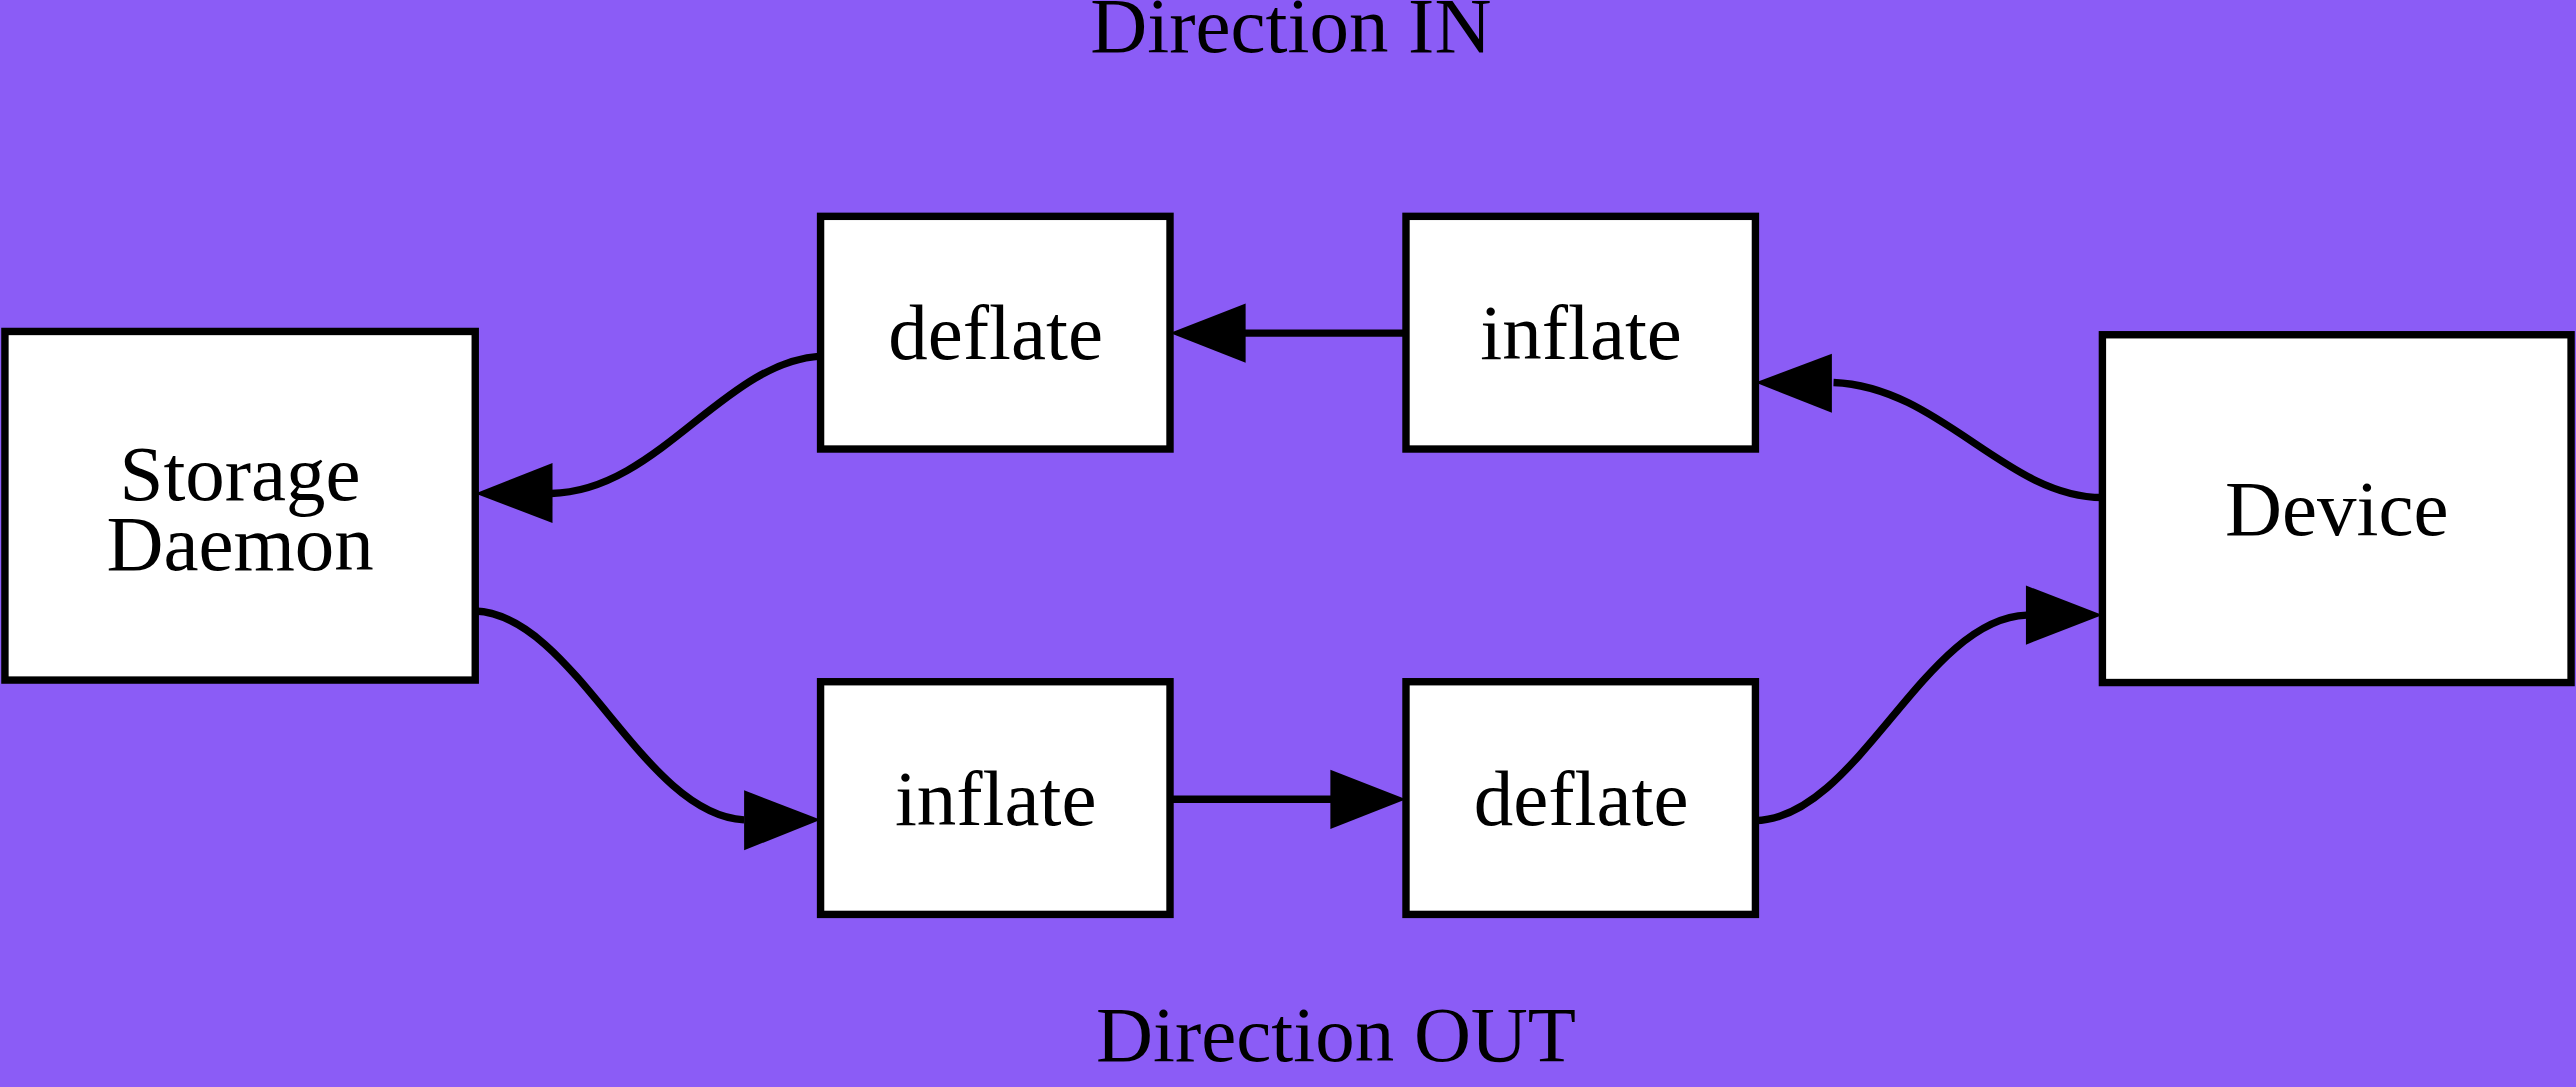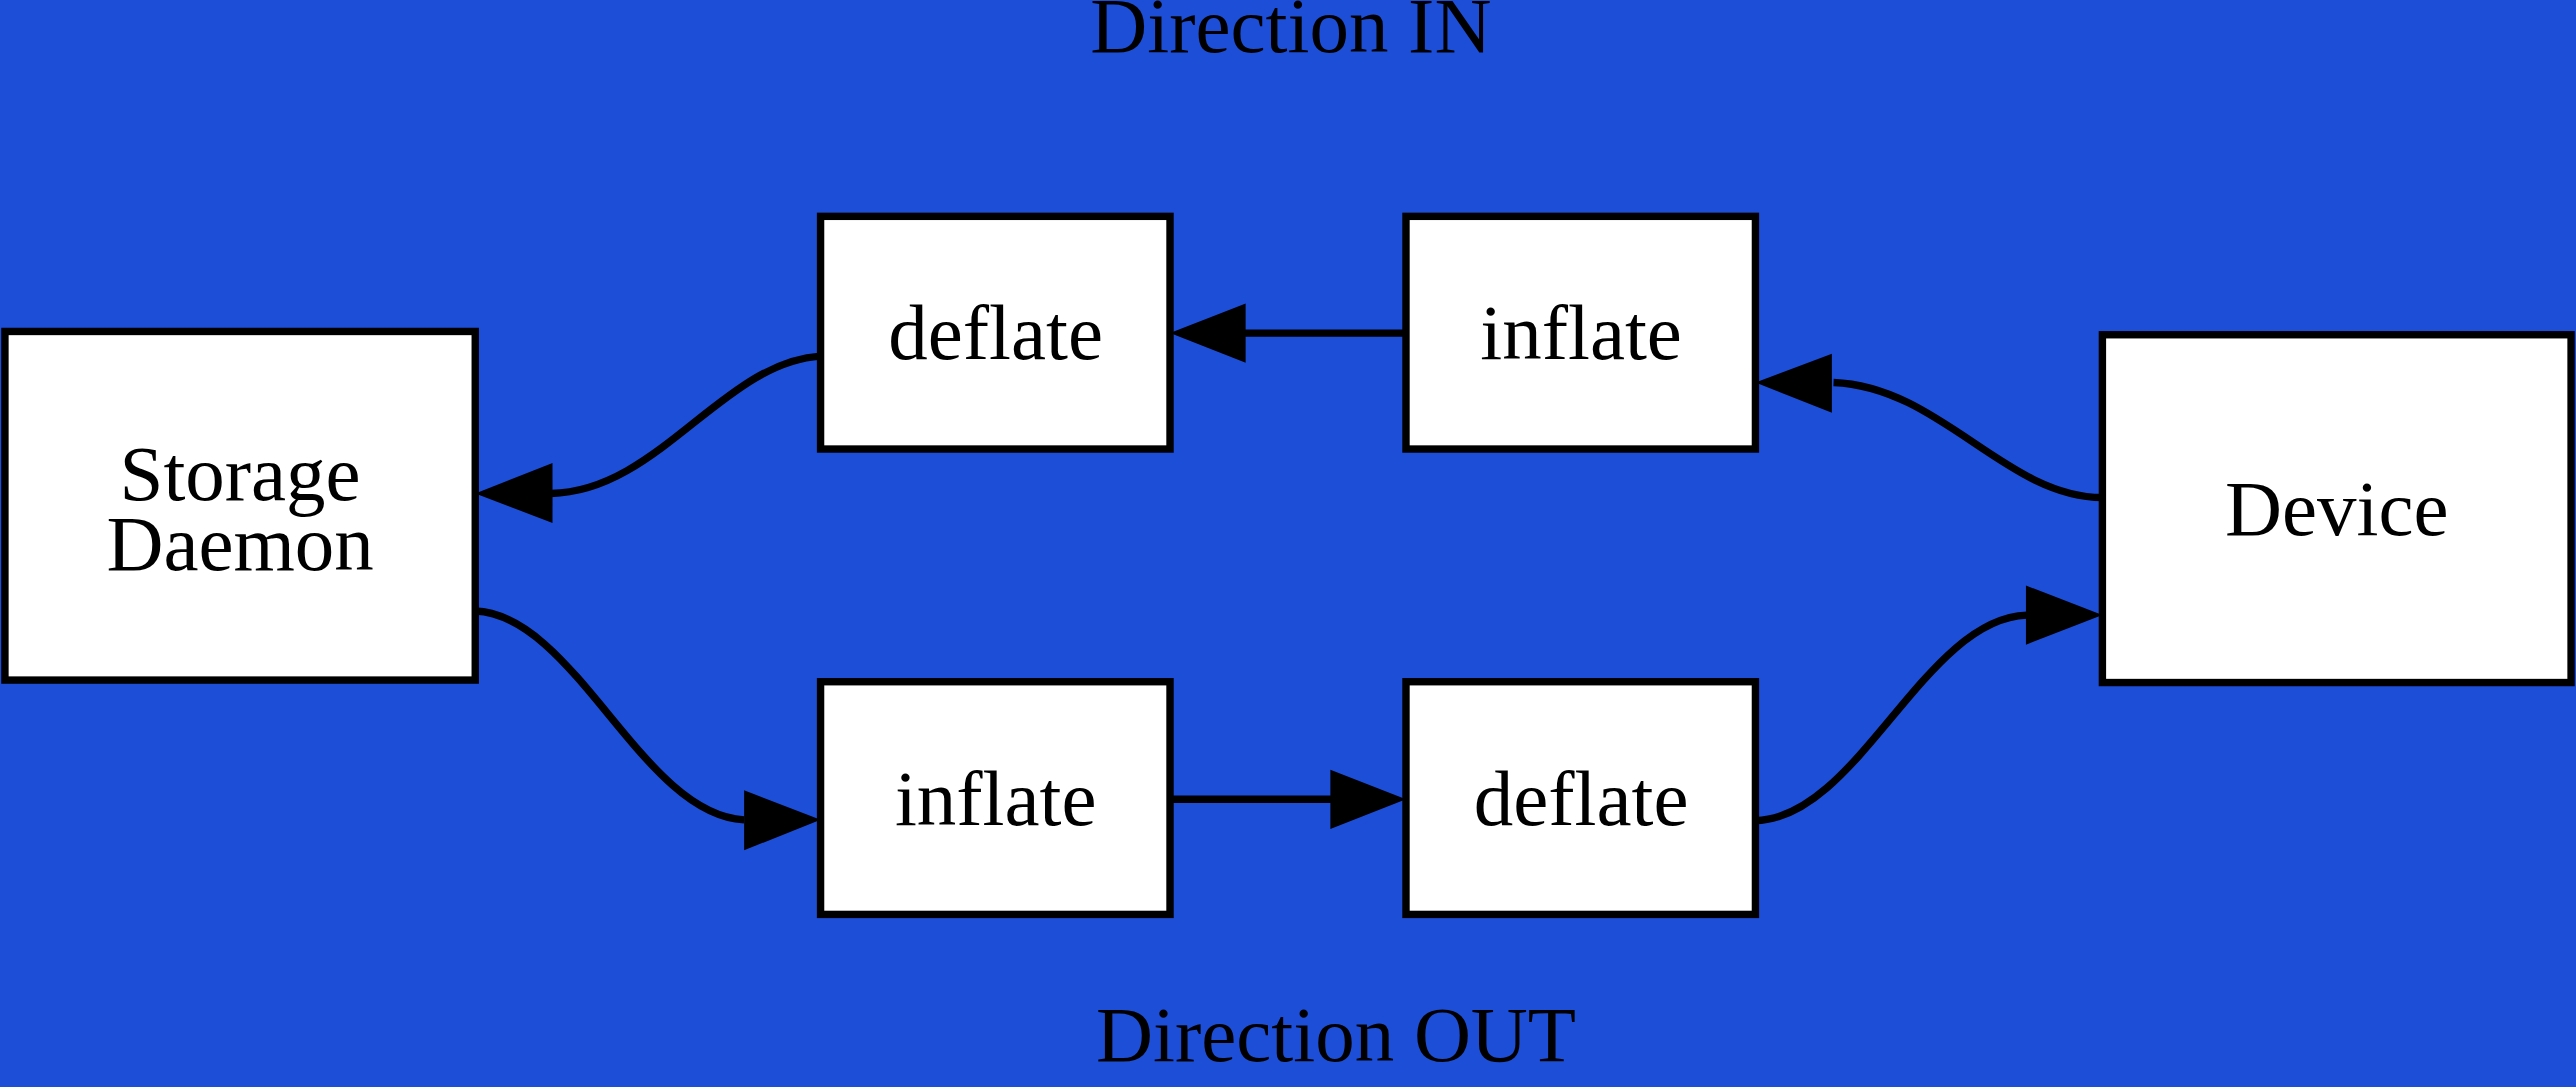--- a/index.html
+++ b/index.html
@@ -4,21 +4,21 @@
 <style>
   html, body {
     margin: 0;
     padding: 0;
     background: #ffffff;
   }
   #diagram-root {
     position: relative;
     width: 2576px;
     height: 1088px;
-    background: #1d4ed8;
+    background: #8b5cf6;
     font-family: "Liberation Serif", "DejaVu Serif", serif;
     overflow: hidden;
     text-decoration: underline;
   }
   svg.canvas {
     position: absolute;
     top: 0;
     left: 0;
     width: 2576px;
     height: 1088px;

